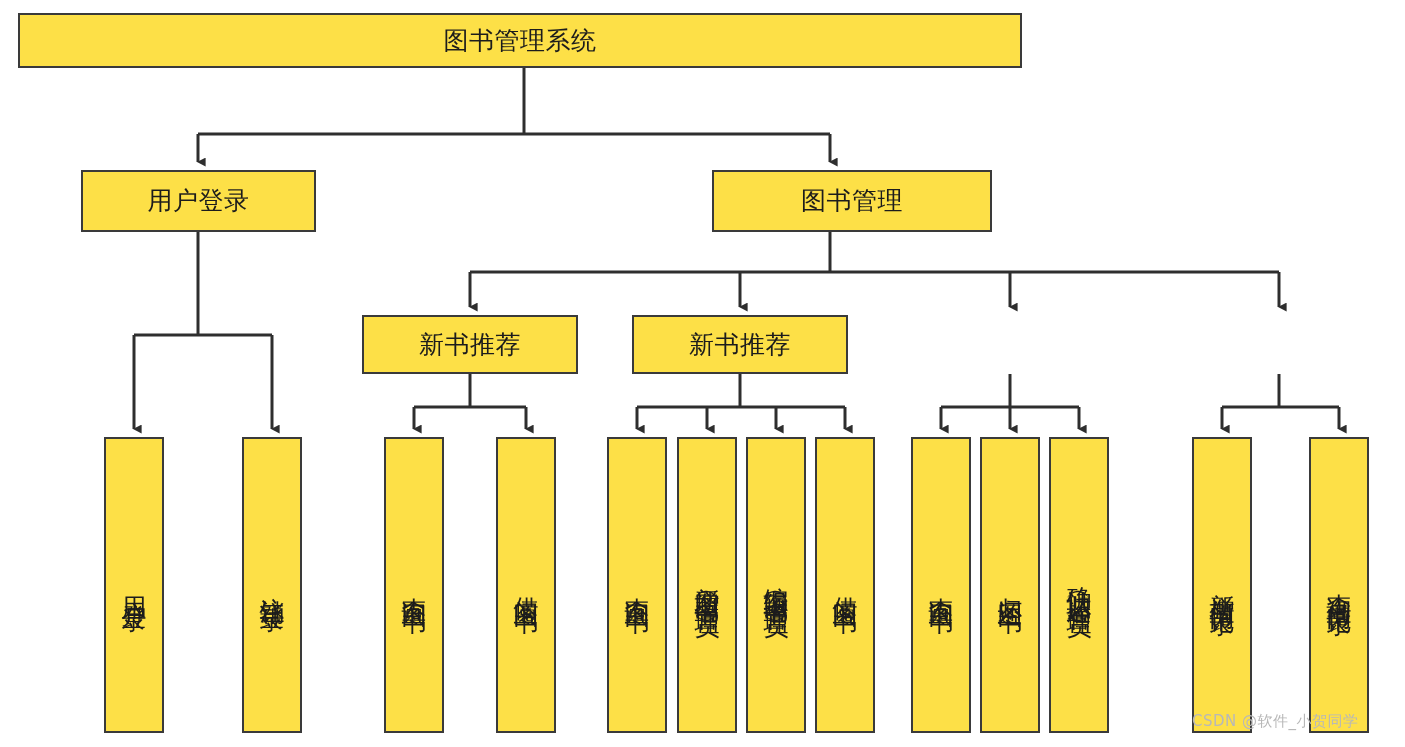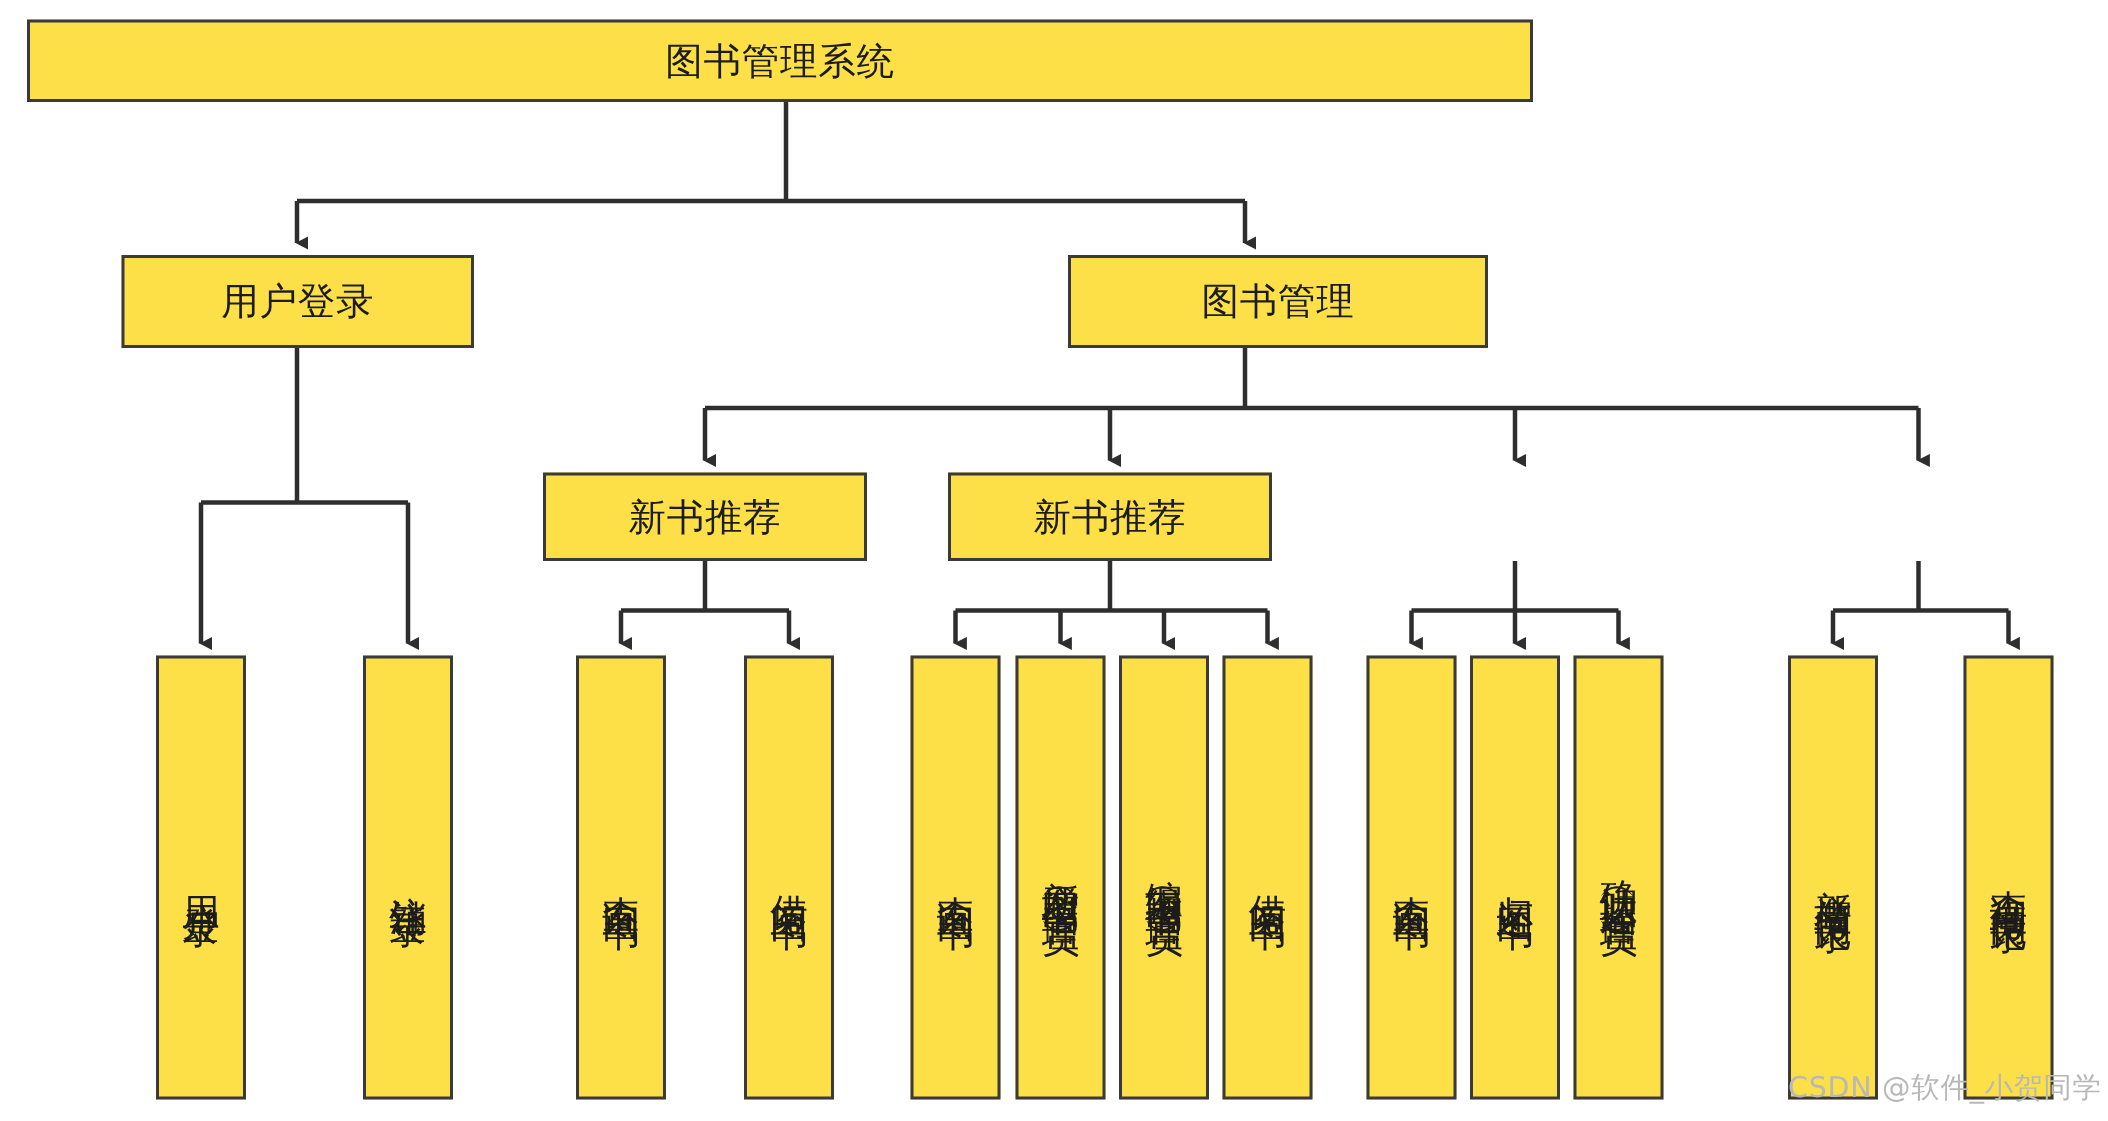--- a/index.html
+++ b/index.html
@@ -54,21 +54,21 @@
     writing-mode: vertical-rl;
     text-orientation: upright;
     font-size: 25px;
     letter-spacing: 4px;
     line-height: 1;
   }
   .watermark {
     position: absolute;
     left: 1192px;
     top: 712px;
-    font-size: 19px;
+    font-size: 15px;
     color: #b8b8b8;
     white-space: pre;
     letter-spacing: 0.5px;
   }
 </style>
 </head>
 <body>
 
 <div id="diagram-root">
 

